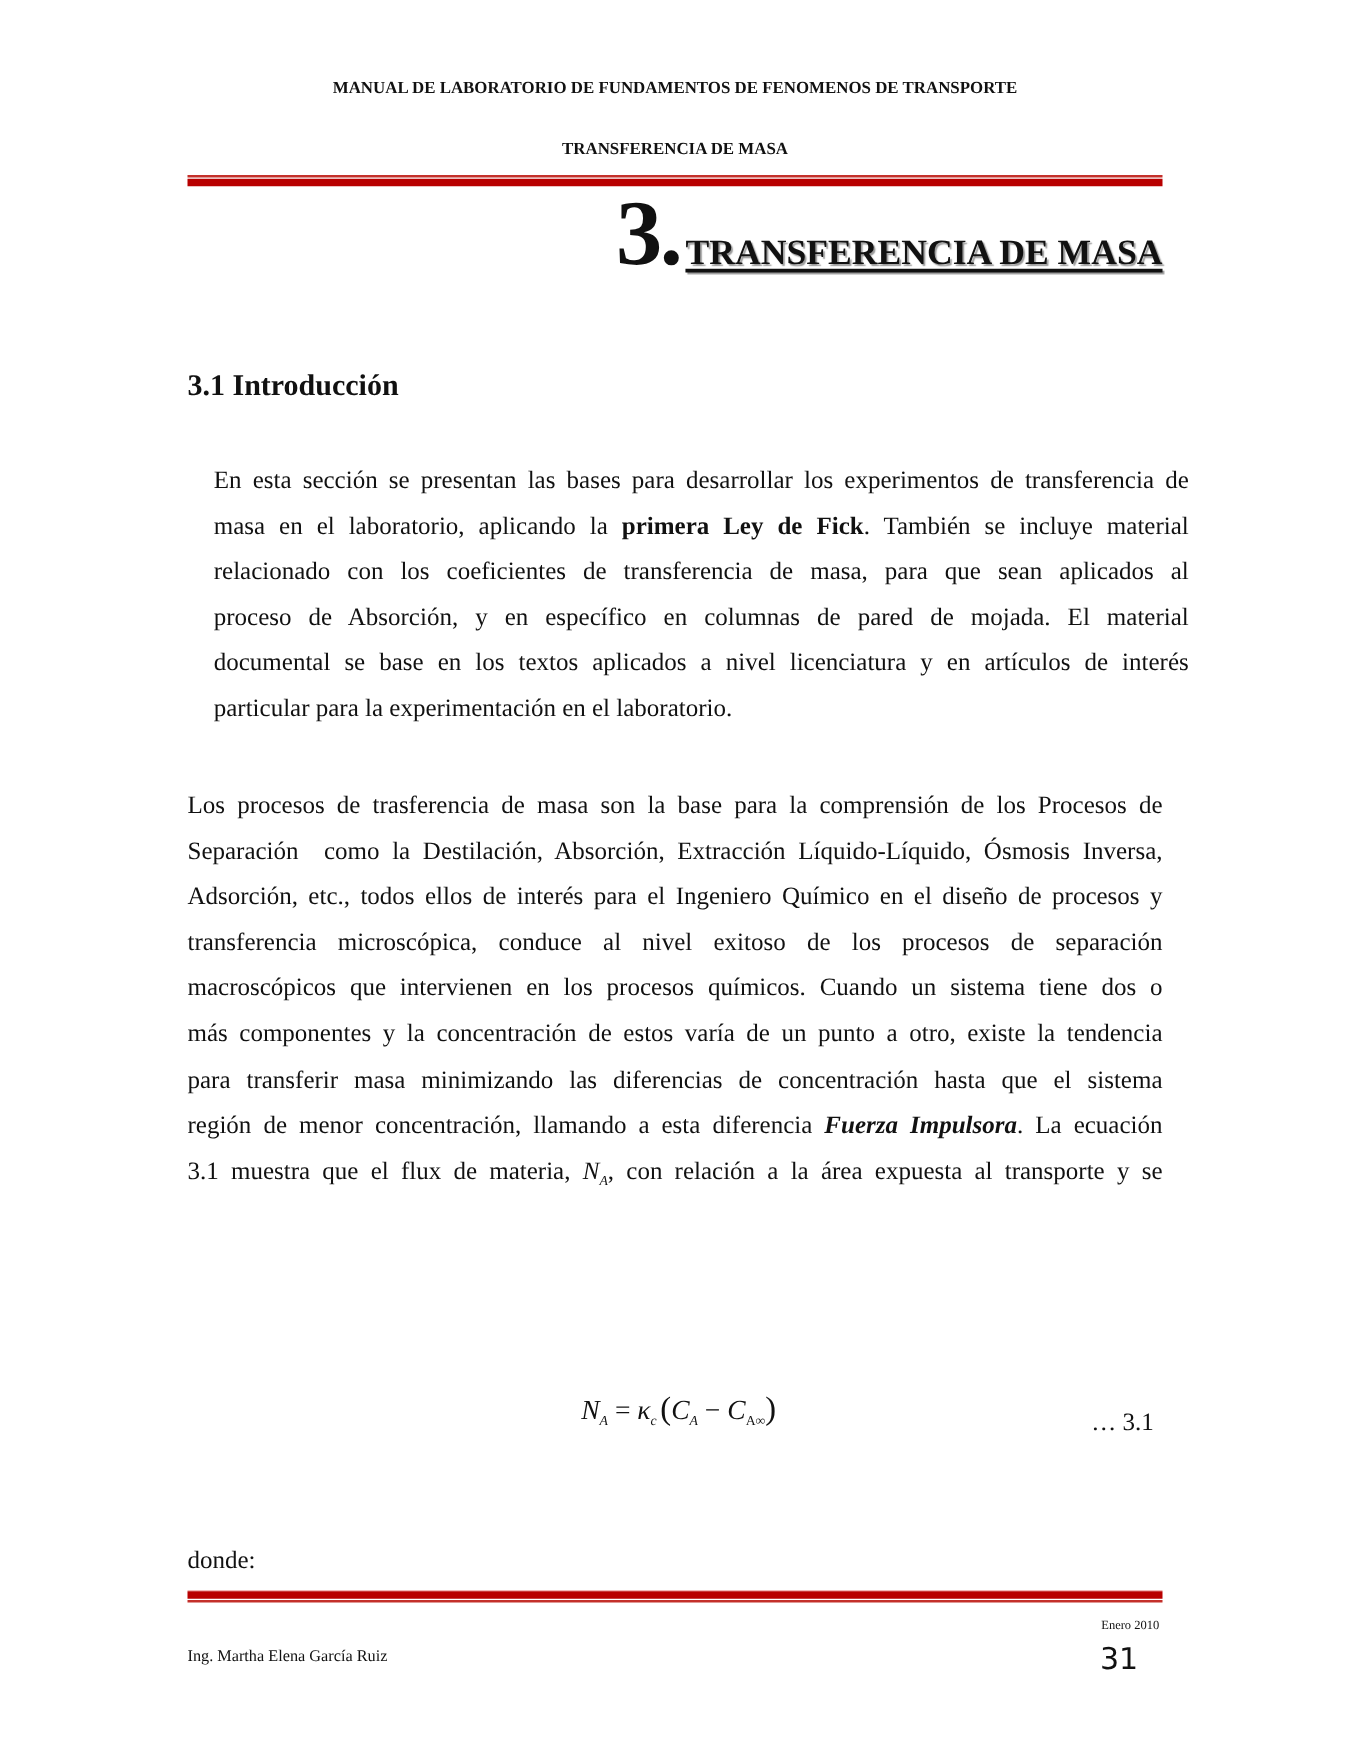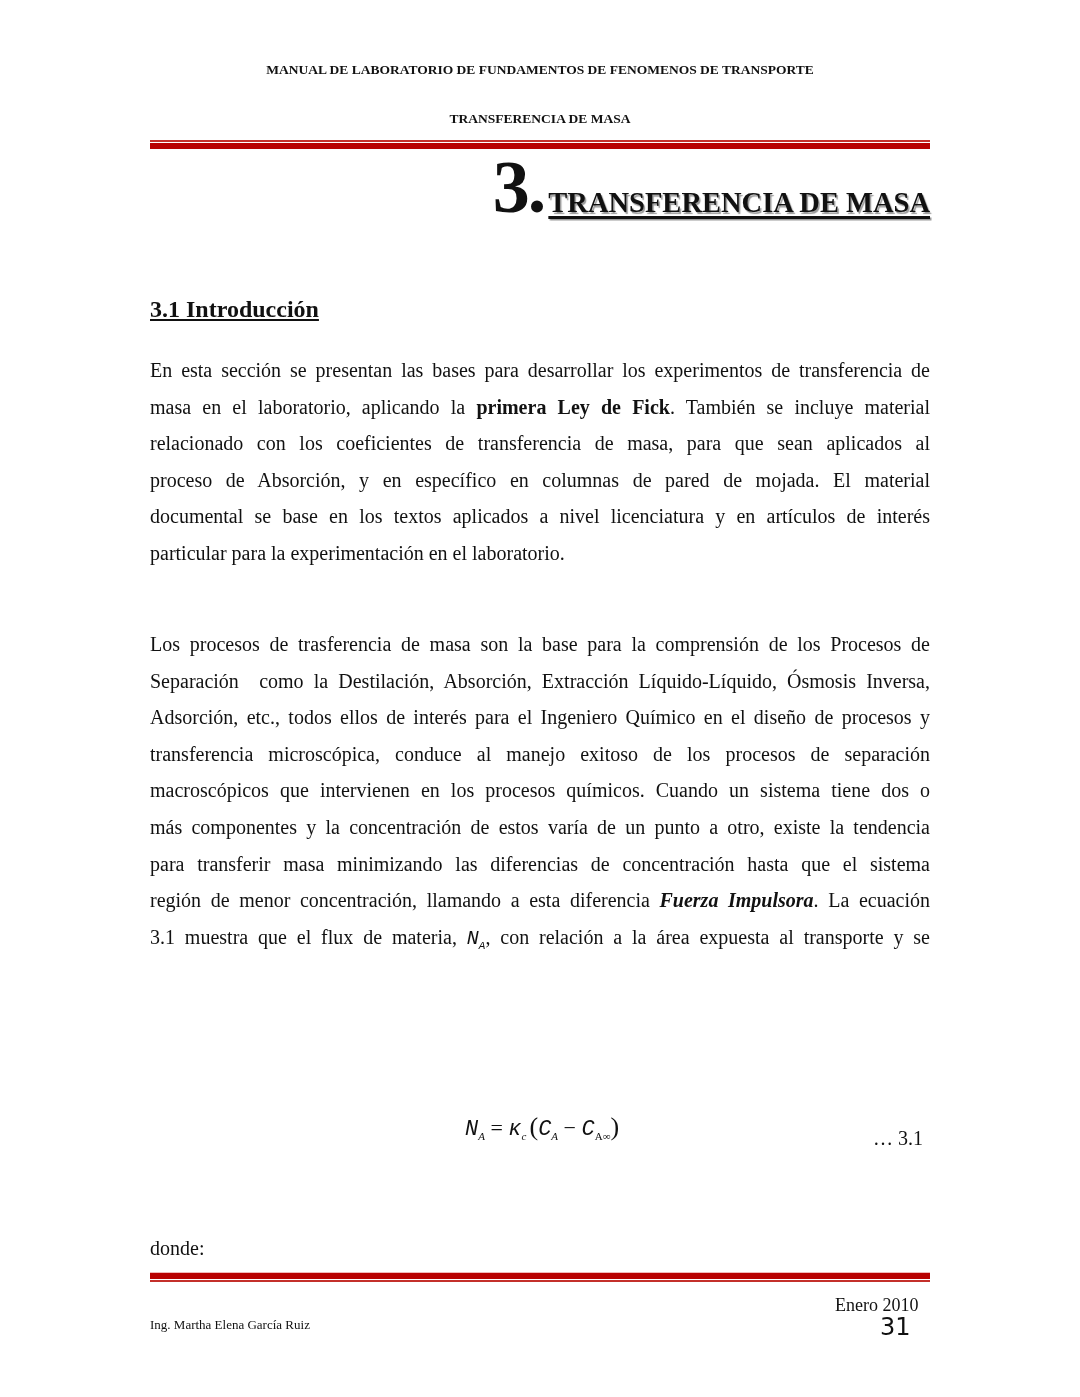--- a/index.html
+++ b/index.html
@@ -7,65 +7,65 @@
          font-family: "Liberation Serif", "DejaVu Serif", serif; color: #111; }
   .abs { position: absolute; }
   .hdr { left: 150px; width: 780px; text-align: center; font-weight: bold; font-size: 13.5px; letter-spacing: 0px; }
   .rule-thin { height: 2px; background: #c4302b; }
   .rule-thick { height: 6px; background: #b80000; }
   .rule-pale { height: 1px; background: #f1b9b9; }
   .chapter { right: 150px; top: 150px; white-space: nowrap; display: flex; align-items: baseline; }
   .chapter-num { font-size: 74px; font-weight: bold; line-height: 74px; letter-spacing: -2px; }
   .chapter-title { font-size: 28.5px; font-weight: bold; text-decoration: underline; text-decoration-thickness: 3px;
                    text-underline-offset: 4px; text-shadow: 1.5px 1.5px 1px #9a9a9a; margin-left: 4px; }
-  .section-title { left: 150px; top: 296px; font-size: 24px; font-weight: bold; text-decoration: underline; }
+  .section-title { left: 150px; top: 296px; font-size: 24px; font-weight: bold; }
   .body-text { left: 150px; width: 780px; font-size: 20px; line-height: 36.6px; text-align: justify; }
   .line { display: block; text-align: justify; text-align-last: justify; height: 36.6px; white-space: nowrap; }
   .line.last { text-align-last: left; }
   b, strong { font-weight: bold; }
   .bi { font-weight: bold; font-style: italic; }
-  .math { font-family: Liberation Mono, monospace; font-style: italic; }
+  .math { font-family: Liberation Serif, serif; font-style: italic; }
   .sub { font-size: 11px; vertical-align: -5px; font-style: italic; }
   .equation { left: 465px; top: 1112px; font-size: 22px; white-space: nowrap; }
   .eq-num { left: 873px; top: 1127px; font-size: 20px; }
   .donde { left: 150px; top: 1237px; font-size: 20px; }
   .footer-left { left: 150px; top: 1317px; font-size: 13px; }
-  .footer-date { left: 835px; top: 1295px; font-size: 18px; }
+  .footer-date { left: 881px; top: 1295px; font-size: 10px; }
   .footer-page { left: 880px; top: 1313px; font-size: 24px; font-family: "DejaVu Sans", "Liberation Sans", sans-serif; }
 </style>
 </head>
 <body>
 
 <div class="abs hdr" style="top:62px;">MANUAL DE LABORATORIO DE FUNDAMENTOS DE FENOMENOS DE TRANSPORTE</div>
 <div class="abs hdr" style="top:111px;">TRANSFERENCIA DE MASA</div>
 
 <div class="abs rule-thin" style="left:150px; width:780px; top:140px;"></div>
 <div class="abs rule-thick" style="left:150px; width:780px; top:143px;"></div>
 
 <div class="abs chapter">
   <span class="chapter-num">3.</span>
   <span class="chapter-title">TRANSFERENCIA DE MASA</span>
 </div>
 
 <div class="abs section-title">3.1 Introducción</div>
 
-<div class="abs body-text" style="top:352px;">
+<div class="abs body-text" style="top:366px;margin-left:21px;">
   <span class="line"><span>En esta sección se presentan las bases para desarrollar los experimentos de transferencia de</span></span>
   <span class="line"><span>masa en el laboratorio, aplicando la </span><b>primera Ley de Fick</b><span>. También se incluye material</span></span>
   <span class="line"><span>relacionado con los coeficientes de transferencia de masa, para que sean aplicados al</span></span>
   <span class="line"><span>proceso de Absorción, y en específico en columnas de pared de mojada. El material</span></span>
   <span class="line"><span>documental se base en los textos aplicados a nivel licenciatura y en artículos de interés</span></span>
   <span class="line last"><span>particular para la experimentación en el laboratorio.</span></span>
 </div>
 
 <div class="abs body-text" style="top:626px;">
   <span class="line"><span>Los procesos de trasferencia de masa son la base para la comprensión de los Procesos de</span></span>
   <span class="line"><span style="white-space:pre;">Separación  como la Destilación, Absorción, Extracción Líquido-Líquido, Ósmosis Inversa,</span></span>
   <span class="line"><span>Adsorción, etc., todos ellos de interés para el Ingeniero Químico en el diseño de procesos y</span></span>
-  <span class="line"><span>transferencia microscópica, conduce al manejo exitoso de los procesos de separación</span></span>
+  <span class="line"><span>transferencia microscópica, conduce al nivel exitoso de los procesos de separación</span></span>
   <span class="line"><span>macroscópicos que intervienen en los procesos químicos. Cuando un sistema tiene dos o</span></span>
   <span class="line"><span>más componentes y la concentración de estos varía de un punto a otro, existe la tendencia</span></span>
   <span class="line"><span>para transferir masa minimizando las diferencias de concentración hasta que el sistema</span></span>
   <span class="line"><span>región de menor concentración, llamando a esta diferencia </span><span class="bi">Fuerza Impulsora</span><span>. La ecuación</span></span>
   <span class="line" style="height:40px;"><span>3.1 muestra que el flux de materia, </span><span class="math"><span>N</span><span class="sub">A</span></span><span>, con relación a la área expuesta al transporte y se</span></span>
 </div>
 
 <div class="abs equation">
   <span class="math">N</span><span class="sub">A</span><span style="white-space:pre;"> = </span><span class="math">κ</span><span class="sub">c</span><span style="font-size:26px; margin-left:3px;">(</span><span class="math">C</span><span class="sub">A</span><span style="white-space:pre;"> − </span><span class="math">C</span><span class="sub" style="font-style:normal;">A∞</span><span style="font-size:26px;">)</span>
 </div>

